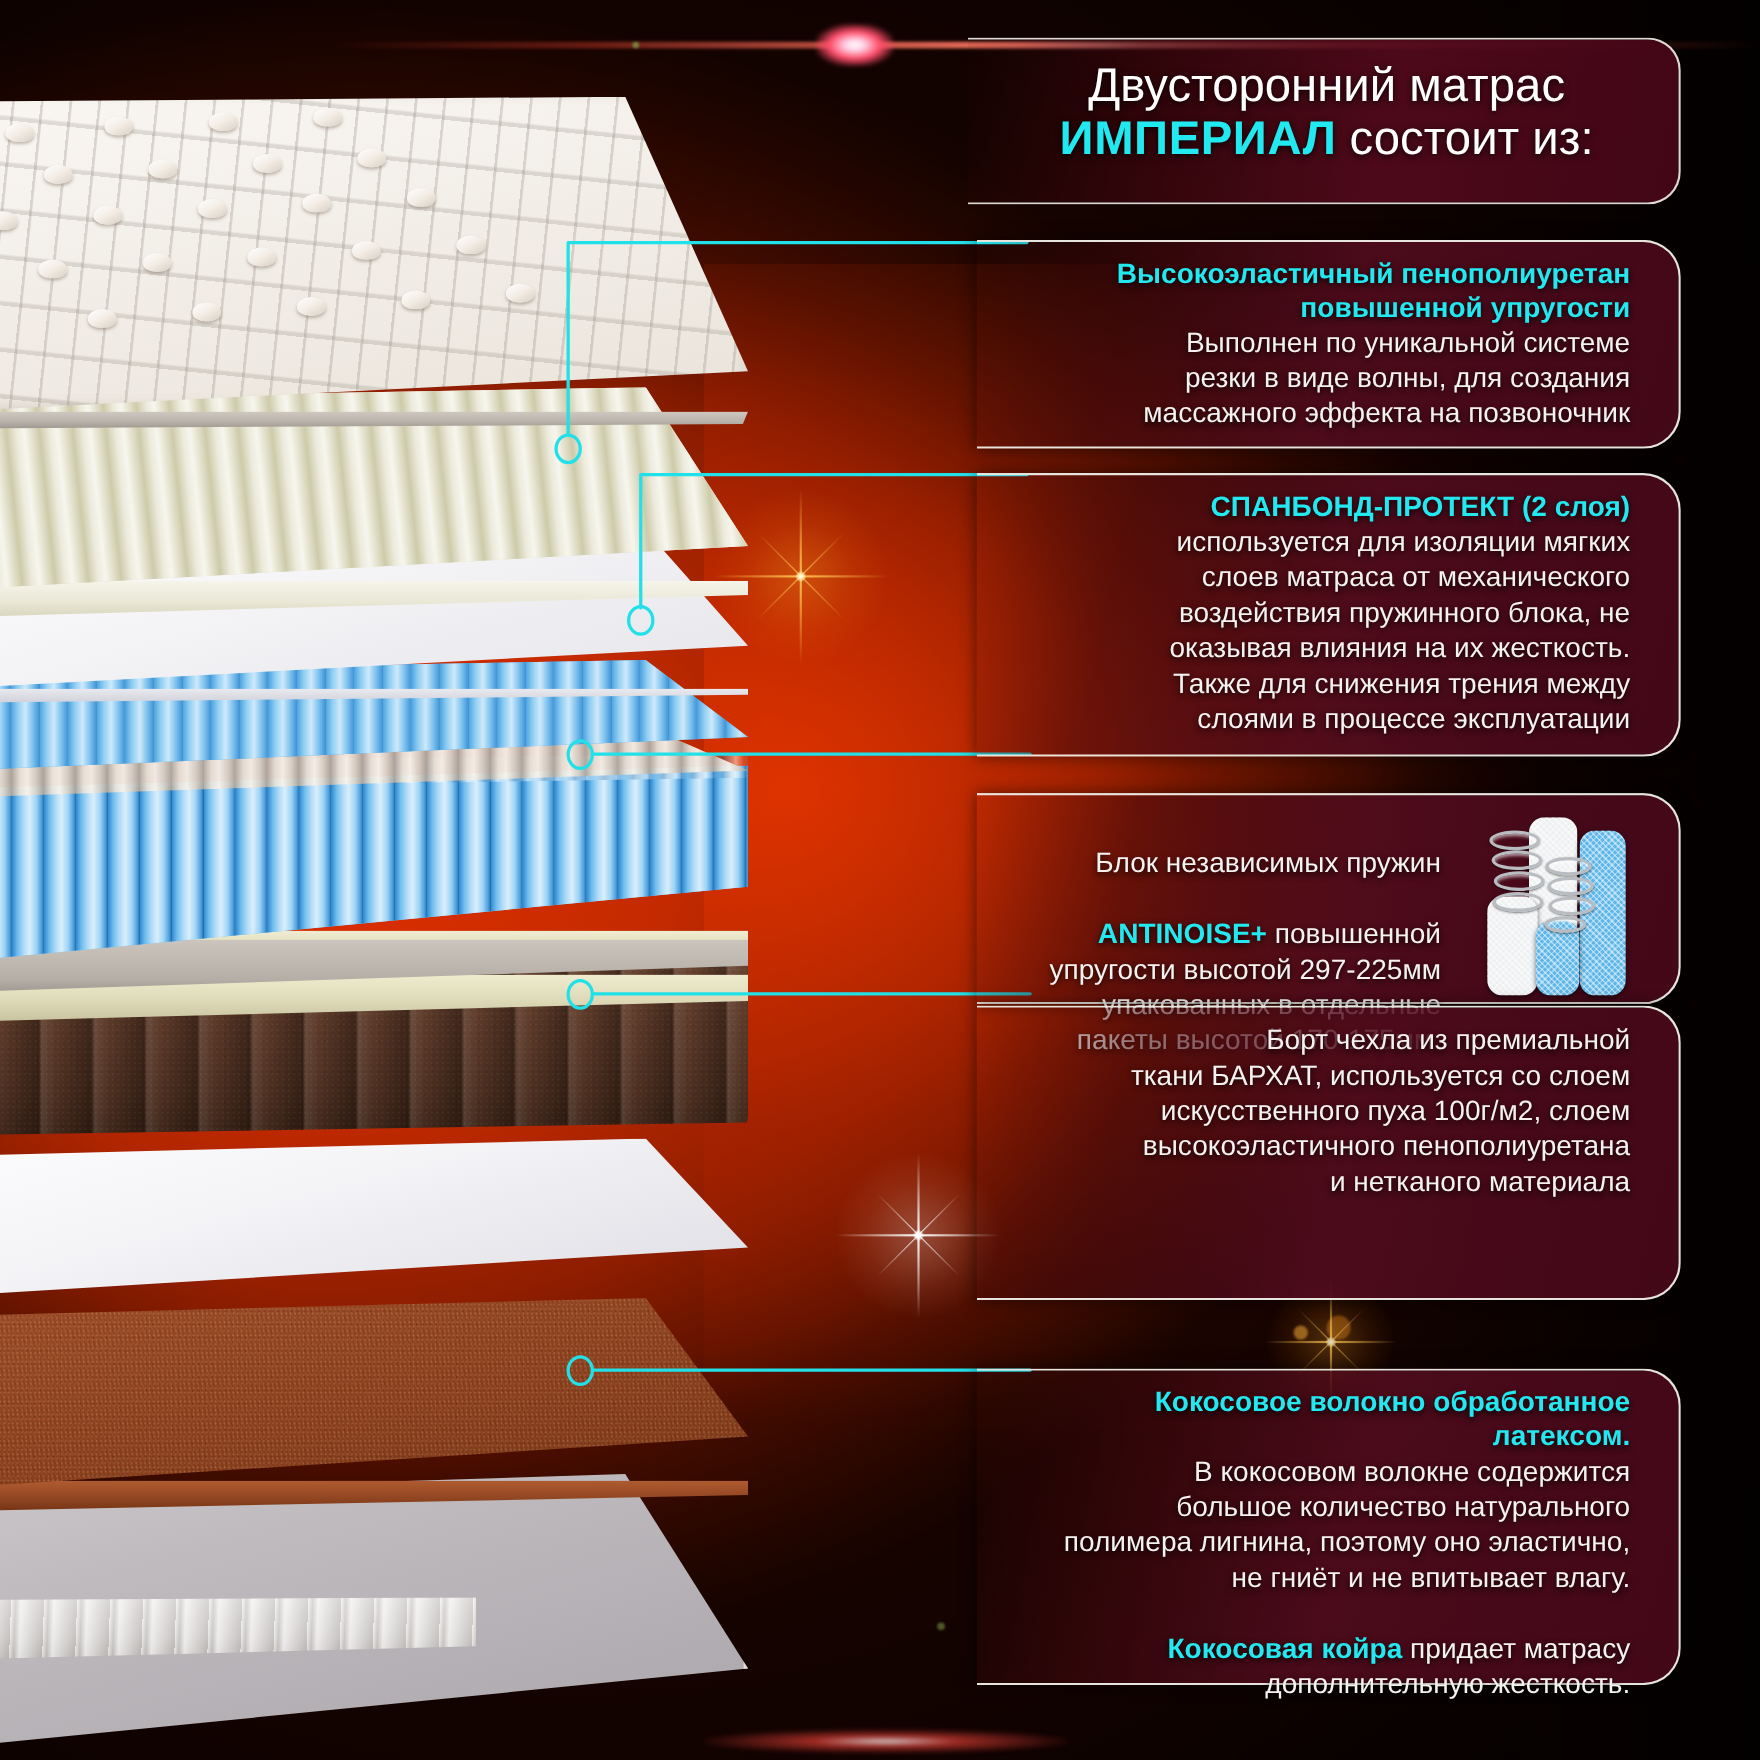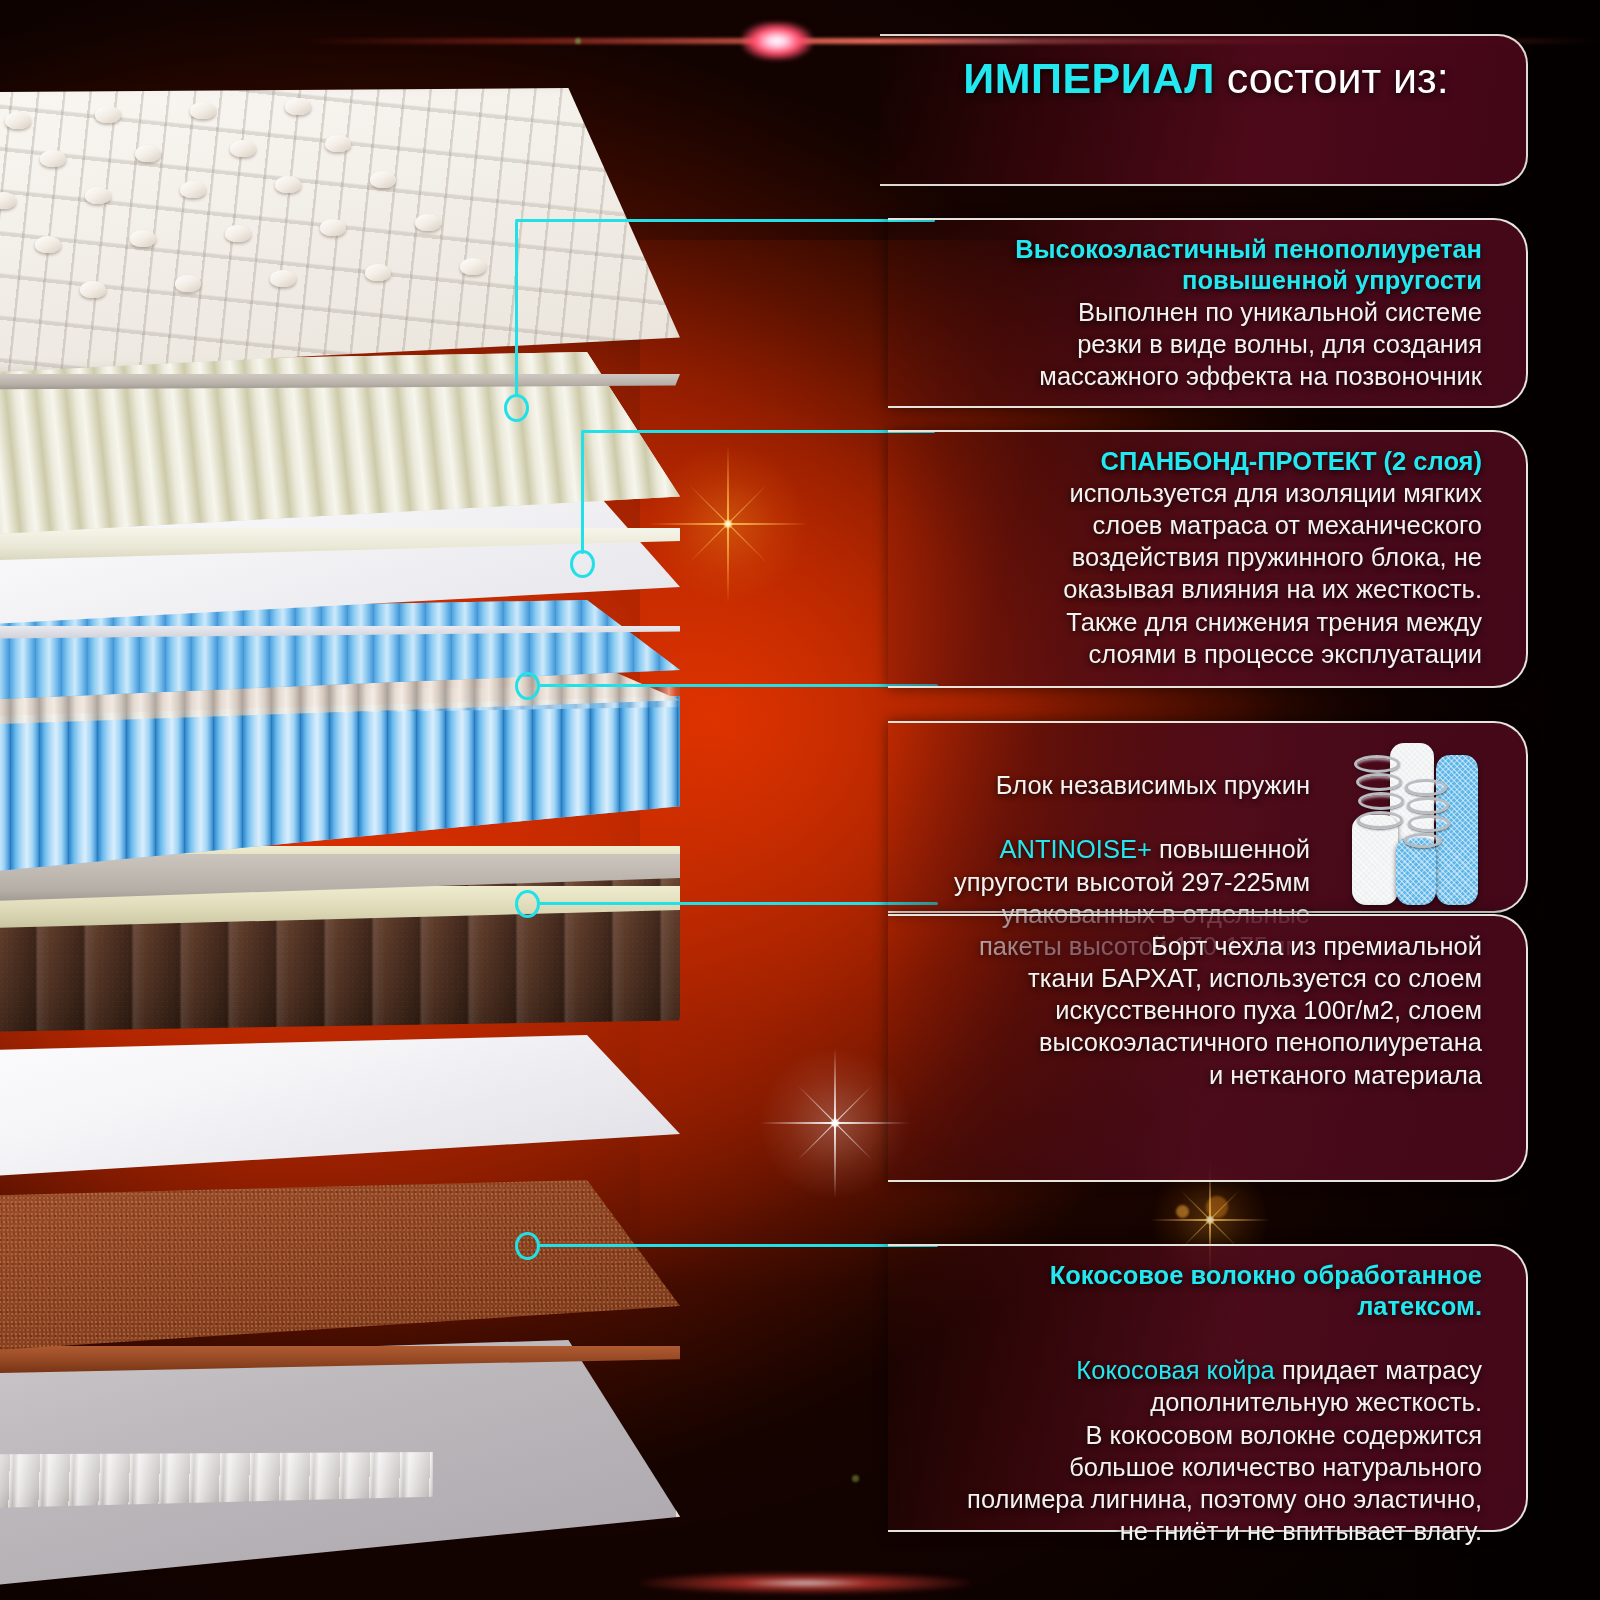--- a/index.html
+++ b/index.html
@@ -287,21 +287,21 @@
   .title-card .wrap{ padding:18px 34px 0 40px; }
 
   .c-head{
     color:#22e8f0; font-weight:700; font-size:25.5px; line-height:1.22; text-align:right;
     text-shadow:0 2px 6px rgba(0,0,0,.85);
   }
   .c-body{
     color:#f4f2f0; font-size:25.5px; line-height:1.26; text-align:right; font-weight:400;
     text-shadow:0 2px 6px rgba(0,0,0,.85);
   }
-  .c-body .hl{ color:#22e8f0; font-weight:400;text-align:center; }
+  .c-body .hl{ color:#22e8f0; font-weight:700;text-align:center; }
 
   
   .spring-photo{
     position:absolute; right:44px; top:14px; width:158px; height:168px;
   }
   .sp-coil{ position:absolute; border:3.5px solid #b9bcc0; border-radius:50%;
             box-shadow:inset 0 2px 3px rgba(255,255,255,.6), 0 1px 2px rgba(0,0,0,.5); }
   .sp-tube{ position:absolute; border-radius:14px;
             background-image:repeating-linear-gradient(45deg, rgba(255,255,255,.45) 0 1.5px, rgba(0,0,0,0) 1.5px 4px),
                              repeating-linear-gradient(-45deg, rgba(255,255,255,.35) 0 1.5px, rgba(0,0,0,0) 1.5px 4px);
@@ -446,20 +446,21 @@
     <div class="ring" style="left:515px;top:890px;"></div>
     <div class="hline" style="left:538px;top:902px;width:400px;"></div>
   </div>
   <div class="conn">
     <div class="ring" style="left:515px;top:1232px;"></div>
     <div class="hline" style="left:538px;top:1244px;width:400px;"></div>
   </div>
 
   <div class="title-card">
     <div class="wrap">
+      <div class="title-1">Двусторонний матрас</div>
       <div class="title-2">
         <span class="brand">ИМПЕРИАЛ</span><span> состоит из:</span>
       </div>
     </div>
   </div>
 
   <div class="card" style="left:888px;top:218px;width:640px;height:190px;">
     <div class="card-inner">
       <div class="c-head" style="white-space:pre-line;">Высокоэластичный пенополиуретан
 повышенной упругости</div>
@@ -514,24 +515,24 @@
 искусственного пуха 100г/м2, слоем
 высокоэластичного пенополиуретана
 и нетканого материала</div>
     </div>
   </div>
 
   <div class="card" style="left:888px;top:1244px;width:640px;height:288px;">
     <div class="card-inner">
       <div class="c-head" style="white-space:pre-line;">Кокосовое волокно обработанное
 латексом.</div>
+      <div class="c-body" style="white-space:pre-line;">В кокосовом волокне содержится
+большое количество натурального
+полимера лигнина, поэтому оно эластично,
+не гниёт и не впитывает влагу.</div>
       <div class="c-body" style="white-space:pre-line;">
         <span class="hl">Кокосовая койра</span><span> придает матрасу
 дополнительную жесткость.</span>
       </div>
-      <div class="c-body" style="white-space:pre-line;">В кокосовом волокне содержится
-большое количество натурального
-полимера лигнина, поэтому оно эластично,
-не гниёт и не впитывает влагу.</div>
     </div>
   </div>
 
 </div>
 
 </body></html>

